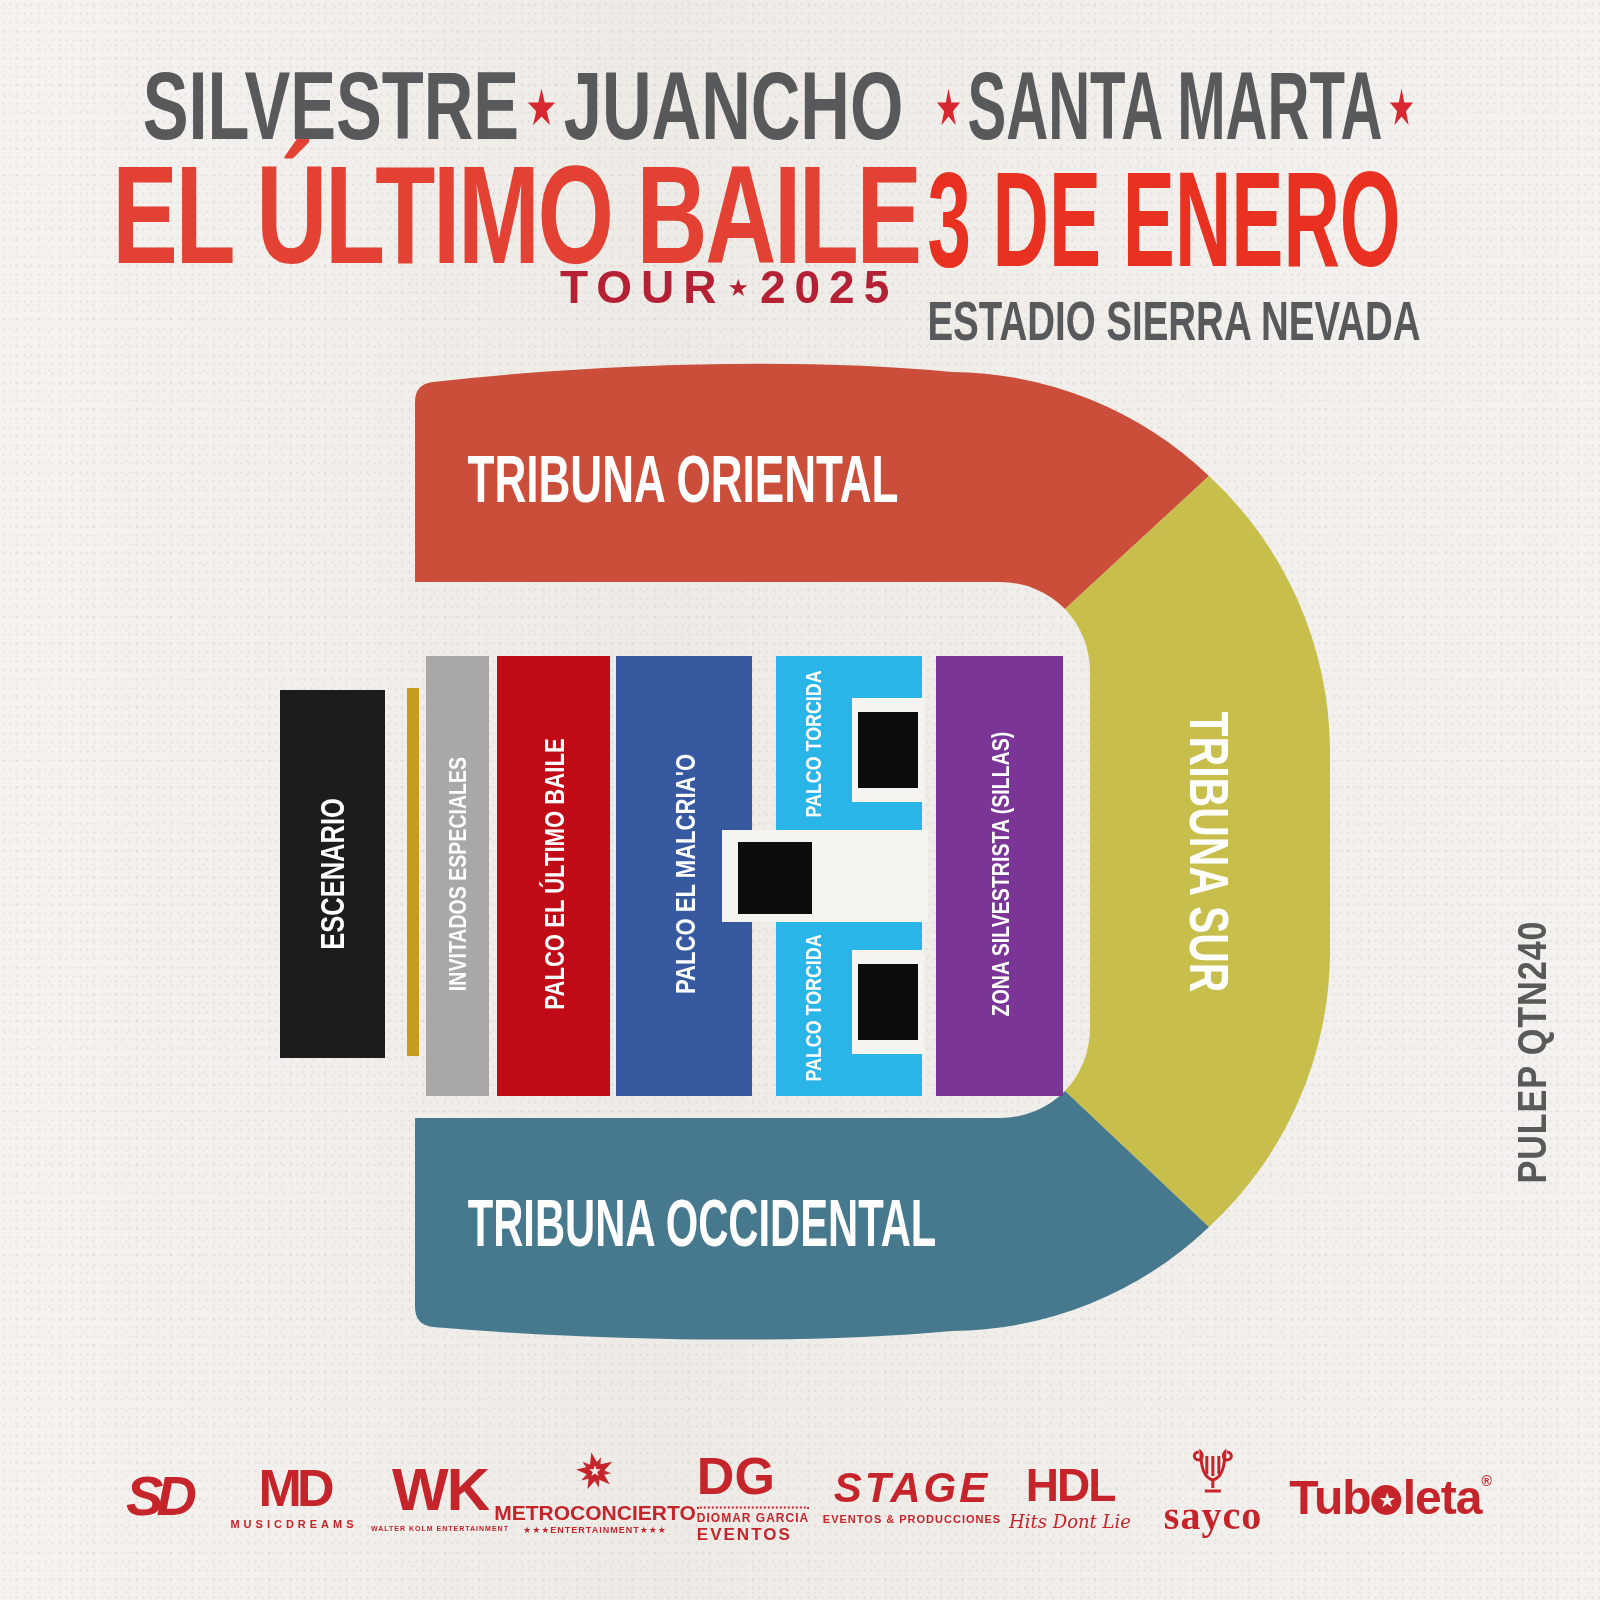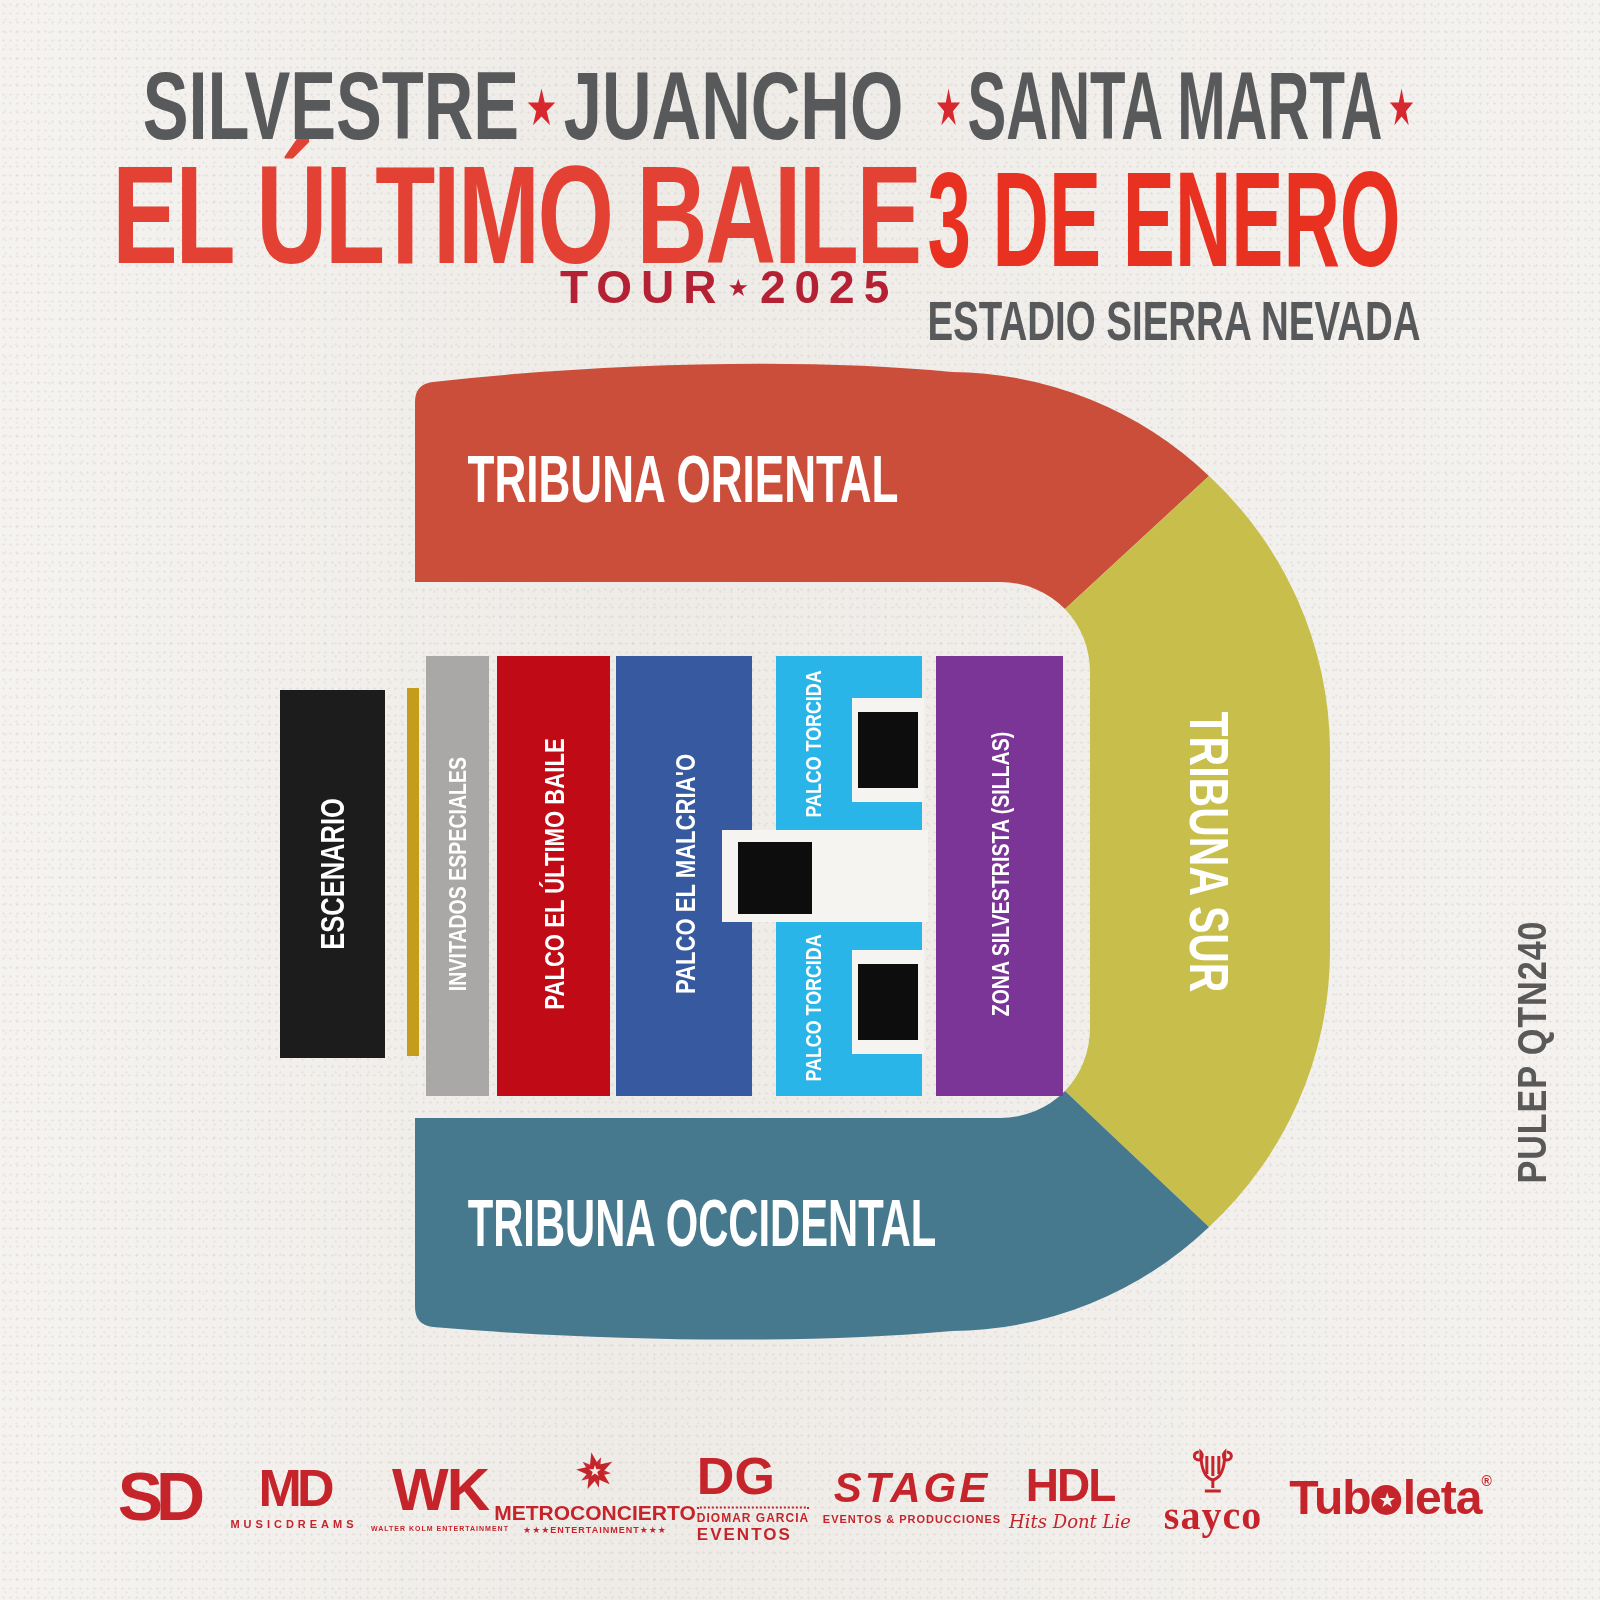--- a/index.html
+++ b/index.html
@@ -131,21 +131,21 @@
   <div class="hlabel" style="left: 702px; top: 1223px; font-size: 58px; transform: translate(-50%, -50%) scale(0.72, 1.16); color: rgb(255, 255, 255);">
     <span>TRIBUNA OCCIDENTAL</span></div>
 
   <div class="vlabel-cw" style="left: 1209px; top: 852px; font-size: 50px; color: rgb(255, 255, 255);">
     <span>TRIBUNA SUR</span></div>
 
   <div class="vlabel" style="left: 1532px; top: 1052px; font-size: 38px; letter-spacing: 1px; transform: translate(-50%, -50%) rotate(-90deg) scale(0.9, 1.05); color: rgb(89, 89, 89);">
     <span>PULEP QTN240</span></div>
 
   <div class="sponsor" style="left: 158px; top: 1496px; color: rgb(197, 36, 43);">
-    <div class="sp-main" style="font-size:68px;letter-spacing:-7px;">SD</div>
+    <div class="sp-main" style="font-size:56px;letter-spacing:-7px;font-style:italic;">SD</div>
   </div>
 
   <div class="sponsor" style="left: 294px; top: 1496px; color: rgb(197, 36, 43);">
     <div class="sp-main" style="font-size:52px;letter-spacing:-5px;text-align:center;">MD</div>
     <div class="sp-sub" style="font-size:11px;letter-spacing:4px;">MUSICDREAMS</div>
   </div>
 
   <div class="sponsor" style="left: 440px; top: 1496px; color: rgb(197, 36, 43);">
     <div class="sp-main" style="font-size:60px;letter-spacing:-2px;">WK</div>
     <div class="sp-sub" style="font-size:7px;letter-spacing:1px;">WALTER KOLM ENTERTAINMENT</div>

